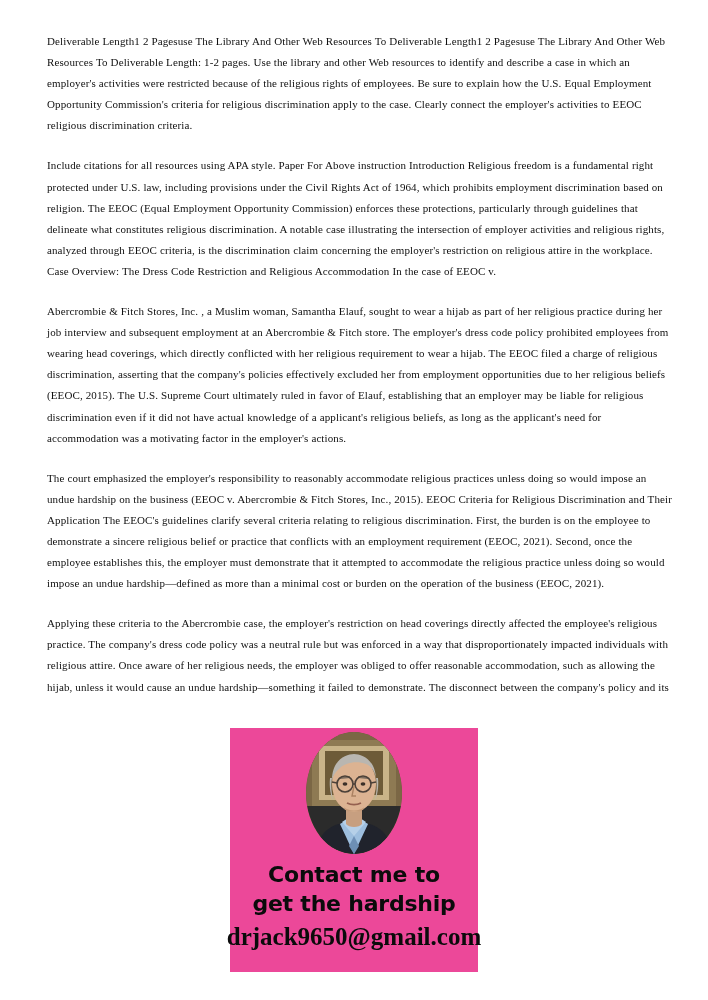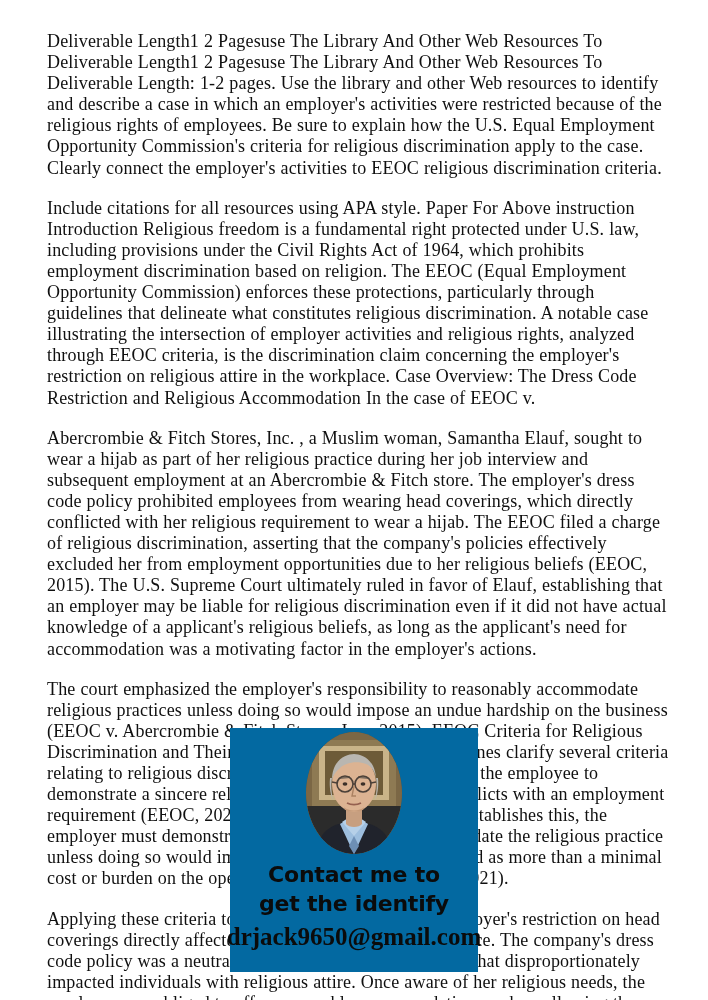--- a/index.html
+++ b/index.html
@@ -26,37 +26,37 @@
 
   .doc-body {
     position: absolute;
     left: 47px;
     top: 31px;
     width: 625px;
   }
 
   .para {
     margin: 0 0 19px 0;
-    font-size: 18px;
+    font-size: 11px;
     line-height: 21.1px;
     color: #101010;
     text-align: left;
     letter-spacing: 0.01em;
     word-spacing: 0.01em;
   }
   .para:last-child { margin-bottom: 0; }
 
   
   #promo-overlay {
     position: absolute;
     left: 230px;
     top: 728px;
     width: 248px;
     height: 244px;
-    background: #0369a1;
+    background: #ec4899;
     box-sizing: border-box;
     display: flex;
     flex-direction: column;
     align-items: center;
     z-index: 20;
   }
 
   .promo-photo-wrap {
     margin-top: 4px;
     width: 96px;
@@ -153,18 +153,18 @@
           <path d="M48 54 L46 64 L50 64" stroke="#ab8262" stroke-width="1.4" fill="none"></path>
 
           <path d="M41 71 C45 73 51 73 55 71" stroke="#95604f" stroke-width="1.8" fill="none"></path>
 
           <path d="M38 76 C42 80 54 80 58 76" stroke="#c49a79" stroke-width="1.2" fill="none"></path>
         </g>
       </svg>
     </div>
 
     <div class="promo-line first">Contact me to</div>
-    <div class="promo-line">get the identify</div>
+    <div class="promo-line">get the hardship</div>
     <div class="promo-email">drjack9650@gmail.com</div>
 
   </div>
 
 </div>
 
 </body></html>

